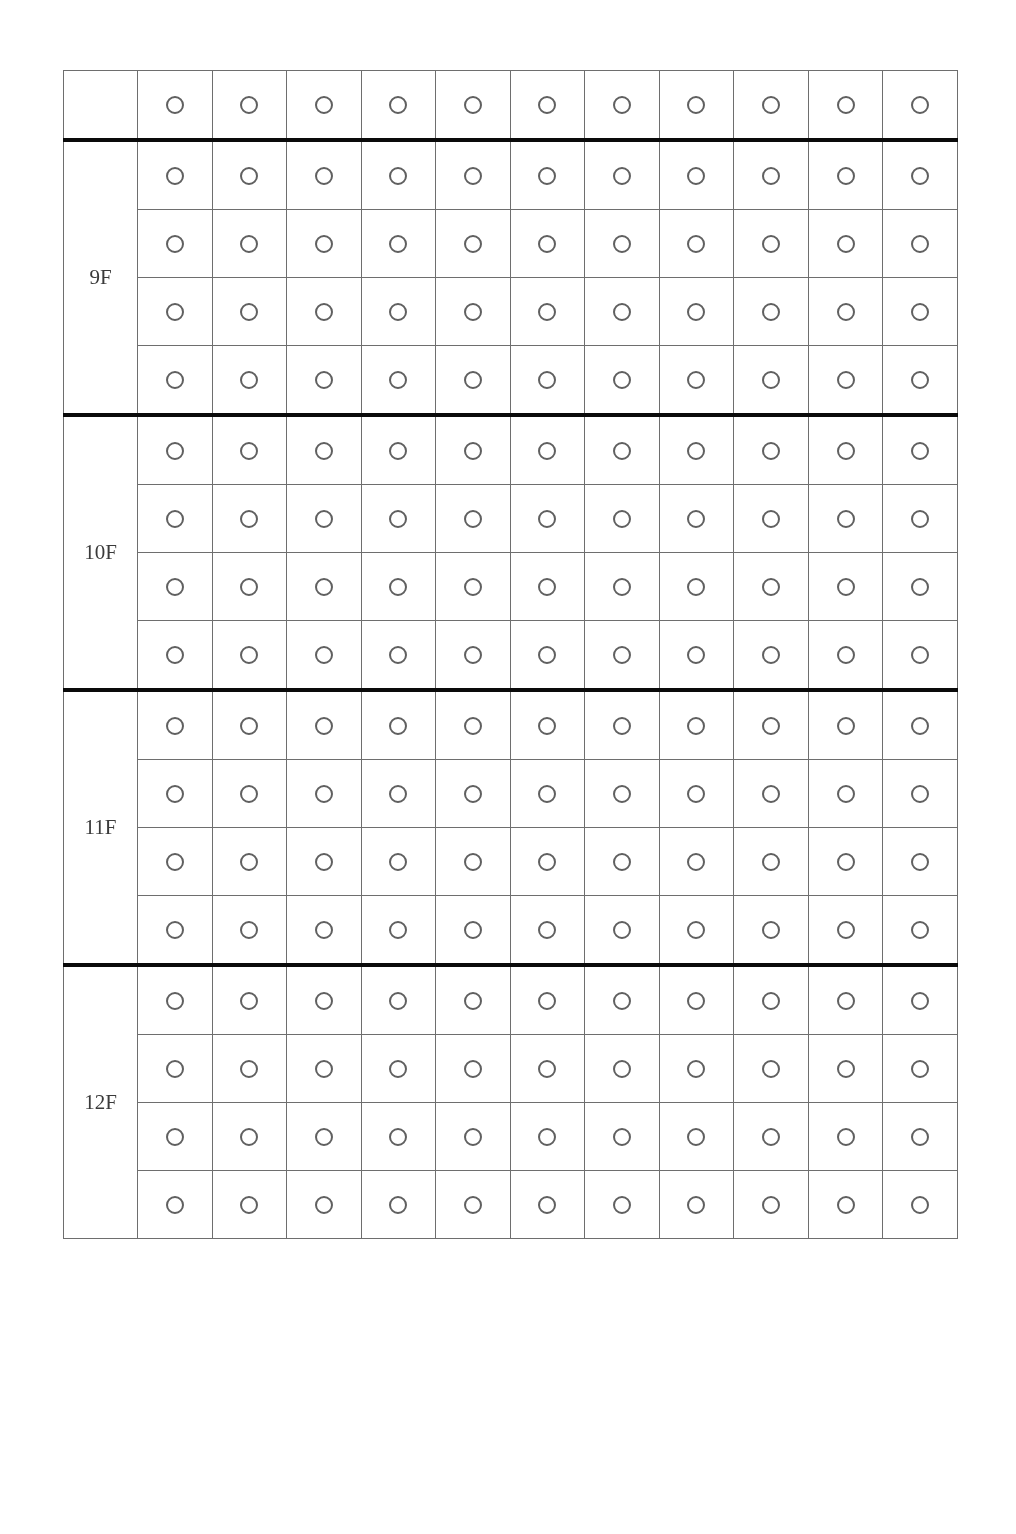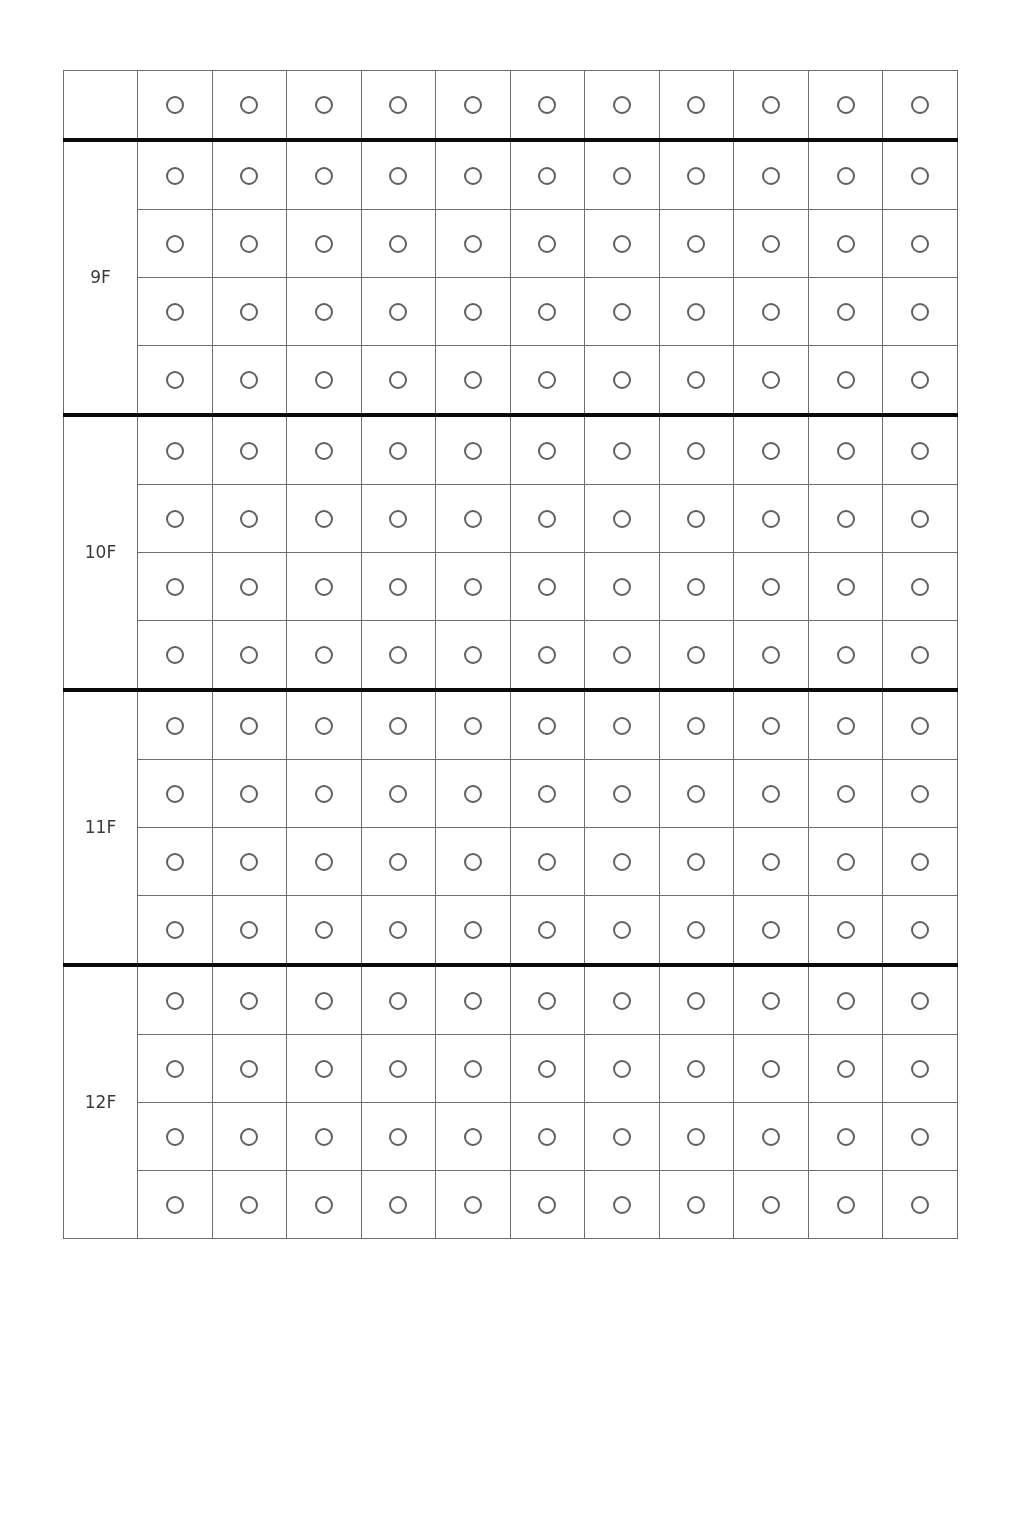--- a/index.html
+++ b/index.html
@@ -30,24 +30,25 @@
     text-align: center;
     vertical-align: middle;
     background: var(--background, #ffffff);
     line-height: 1;
   }
   .floor-table thead td { height: 67px; }
   .floor-table tbody td, .floor-table tbody th { height: 67px; }
   
   .floor-table tbody { border-top: 4px solid var(--group-divider, #0a0a0a); }
   th.floor-label {
-    font-size: 17px;
+    font-size: 21px;
     font-weight: 400;
     color: var(--label-text, #3a3a3a);
     letter-spacing: 0;
+    font-family: Liberation Serif, serif;
   }
   .mark {
     display: inline-block;
     width: 14px;
     height: 14px;
     border: 2px solid var(--mark-outline, #606060);
     border-radius: 50%;
     background: var(--background, #ffffff);
     vertical-align: middle;
     box-sizing: content-box;

